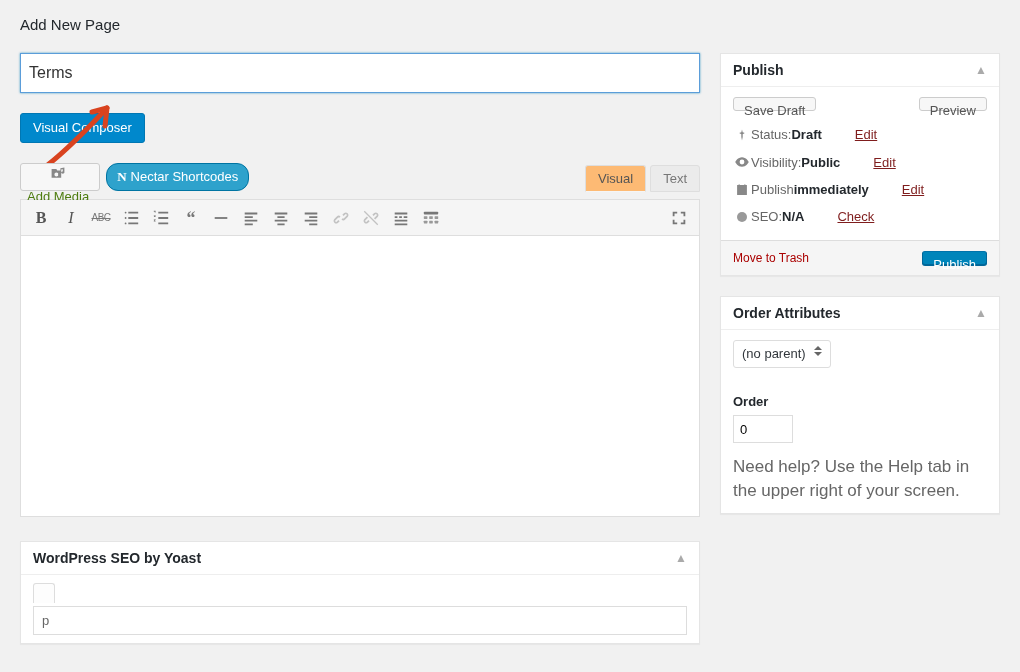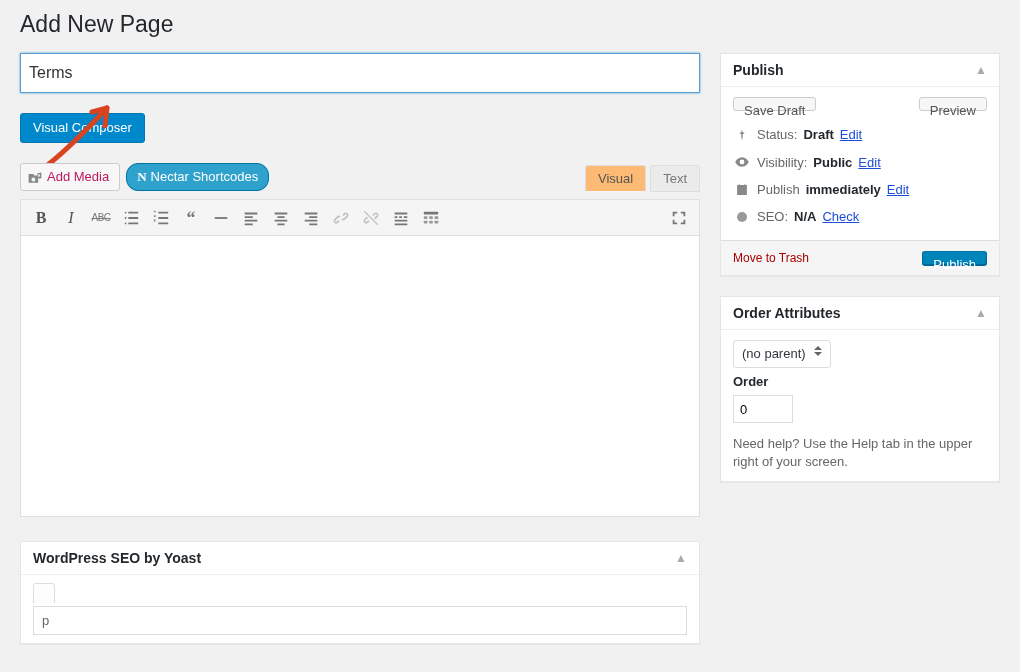--- a/index.html
+++ b/index.html
@@ -5,21 +5,21 @@
   * { box-sizing: border-box; margin: 0; padding: 0; }
   body {
     background: #f1f1f1;
     font-family: -apple-system, "Helvetica Neue", Helvetica, Arial, sans-serif;
     font-size: 13px;
     color: #444;
     padding: 10px 20px 20px 20px;
     width: 1020px;
   }
   h1.page-title {
-    font-size: 23px;
+    font-size: 15px;
     font-weight: 400;
     color: #23282d;
     margin: 0 0 14px 0;
     line-height: 29px;
   }
   .wrap { display: flex; gap: 20px; }
   .left-col { flex: 1; min-width: 0; }
   .right-col { width: 280px; }
 
   .title-input {
@@ -80,24 +80,25 @@
   }
   .media-btn {
     background: #f7f7f7;
     border: 1px solid #ccc;
     height: 28px;
     line-height: 26px;
     padding: 0 10px 0 6px;
     border-radius: 3px;
     cursor: pointer;
     font-size: 13px;
-    color: #be185d;
+    color: #4d7c0f;
     display: inline-flex;
     align-items: center;
     gap: 4px;
+    flex-direction: column;
   }
   .media-btn .ic { width:16px; height:16px; display:inline-block; position:relative; }
 
   .editor-wrap {
     margin-top: 0;
   }
   .media-row { margin-bottom: 8px; display:flex; gap:6px; align-items:center; position:relative;}
 
   .editor-tabs {
     position: absolute;
@@ -180,52 +181,52 @@
     background: #f5f5f5;
     border-top: 1px solid #ddd;
     padding: 10px 12px;
     display:flex; justify-content:space-between; align-items:center;
   }
   .trash { color: #a00; text-decoration: none; font-size:12px;}
 
   .minor-row { display:flex; justify-content:space-between; margin-bottom:10px; }
   .misc-section { margin-top: 6px; }
   .misc-row {
-    display:flex; align-items:center; gap:6px;
+    display:flex; align-items:center; 
     color:#666; padding: 6px 0;
   }
   .misc-row .ic { width:18px; display:inline-flex; align-items:center; justify-content:center; color:#888;}
   .misc-row b { color:#23282d; font-weight:600;}
-  .misc-row a { color:#1d4ed8; text-decoration:underline; cursor:pointer;}
+  .misc-row a { color:#7f1d1d; text-decoration:underline; cursor:pointer;margin-left:33px;}
 
   .attr-label { font-weight:600; color:#23282d; margin: 6px 0; display:block;}
   .select-wrap {
     position:relative; display:inline-block;
     background:#fff; border:1px solid #ddd; border-radius:3px;
     height:28px; line-height:26px; padding:0 24px 0 8px;
     font-size:13px; color:#32373c; cursor:pointer;
-    margin-bottom: 0;
+    margin-bottom: 20px;
   }
   .select-wrap.full { width:100%; }
   .select-wrap::after {
     content:""; position:absolute; right:8px; top:50%; transform:translateY(-50%);
     width:0;height:0;border-left:4px solid transparent;border-right:4px solid transparent;
     border-top:4px solid #666;
   }
   .select-wrap::before {
     content:""; position:absolute; right:8px; top:50%; transform:translateY(-50%) translateY(-6px);
     width:0;height:0;border-left:4px solid transparent;border-right:4px solid transparent;
     border-bottom:4px solid #666;
   }
 
   .num-input {
     width:60px; height:28px; border:1px solid #ddd; padding:0 6px; font-size:13px;
     margin-bottom:12px;
   }
-  .help-text { color:#666; font-size:13px; line-height:1.4;}
+  .help-text { color:#666; font-size:17px; line-height:1.4;}
 
   .seo-box { margin-top:24px; }
   .seo-body { padding: 8px 12px; }
   .seo-tab {
     display:inline-block; border:1px solid #ddd; border-bottom:none;
     padding:4px 10px; font-size:12px; background:#fdfdfd; border-top-left-radius:3px;border-top-right-radius:3px;
     height:20px; width:20px;
   }
   .seo-p { border:1px solid #ddd; padding:6px 8px; font-size:13px; color:#666;}
 

